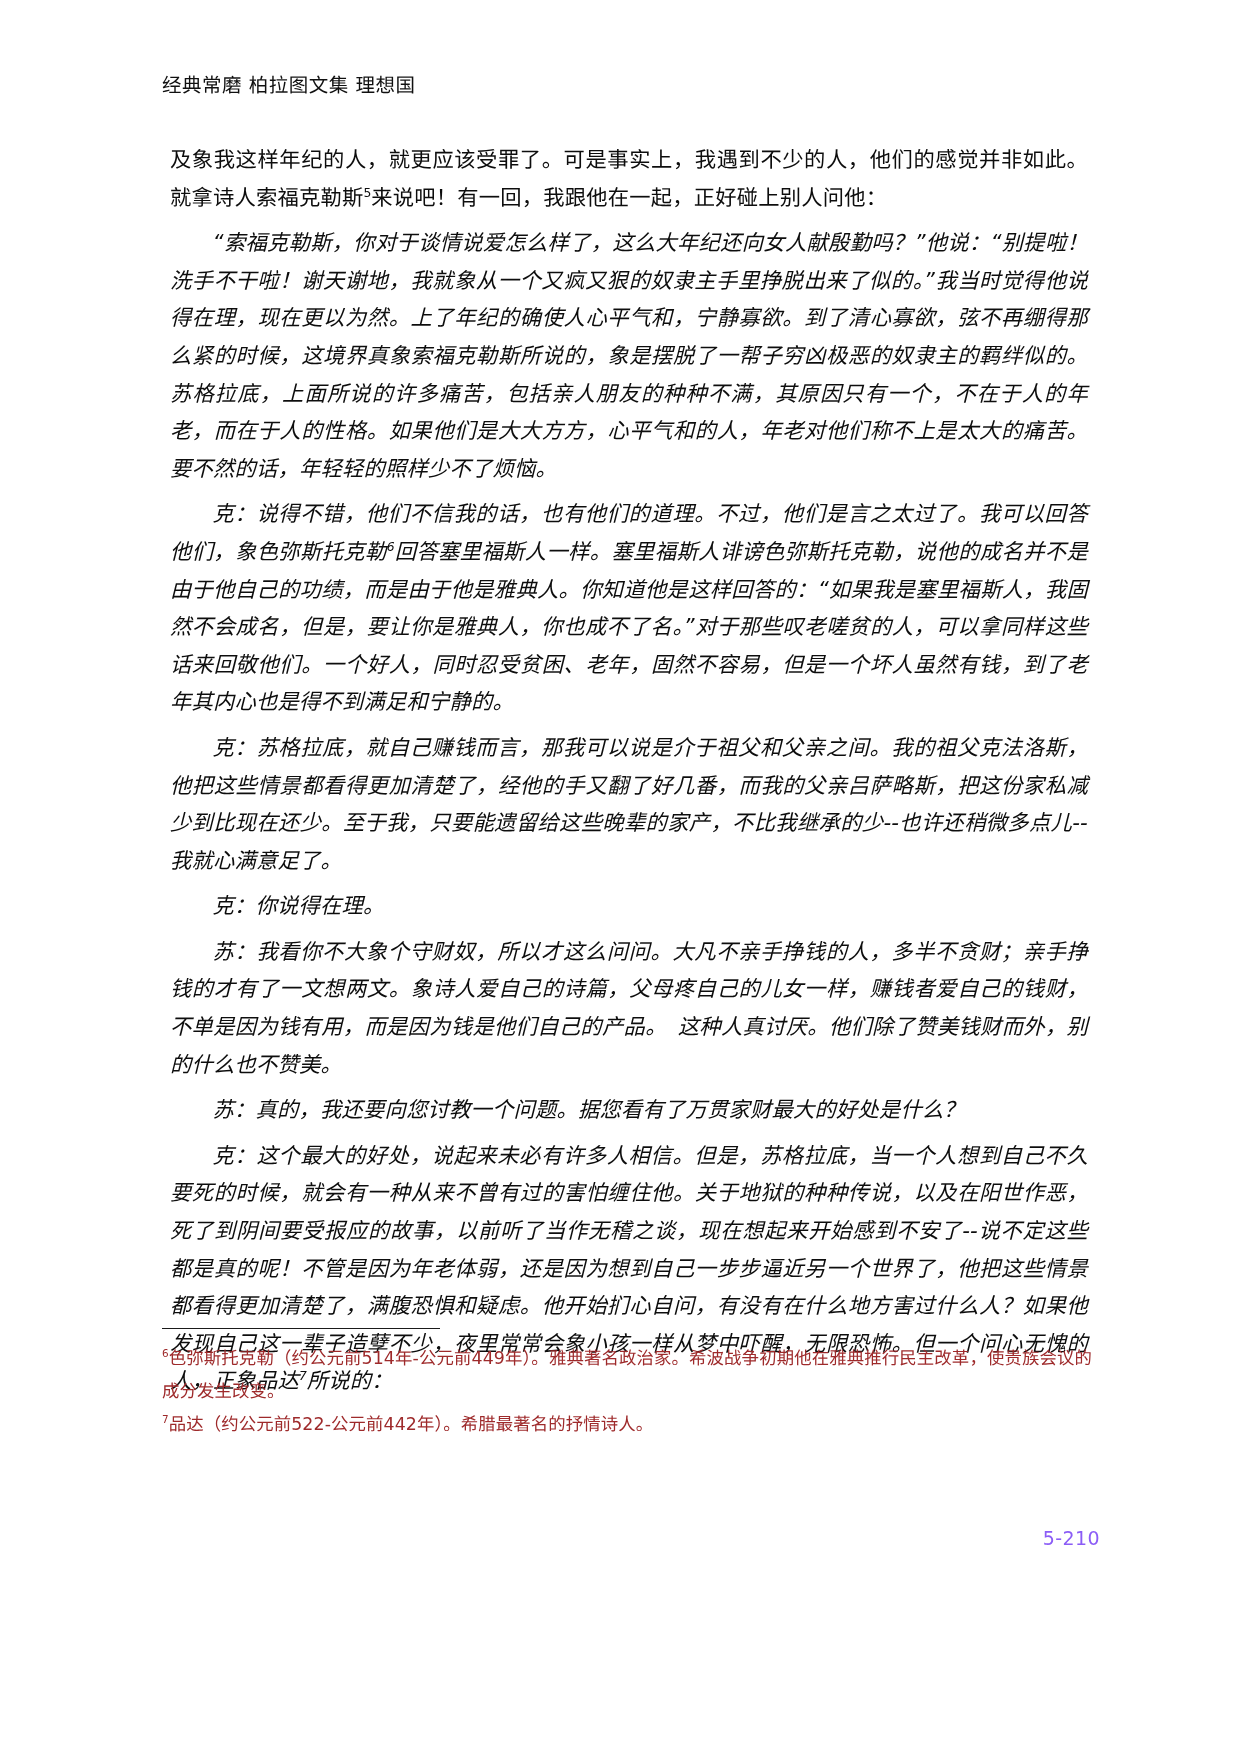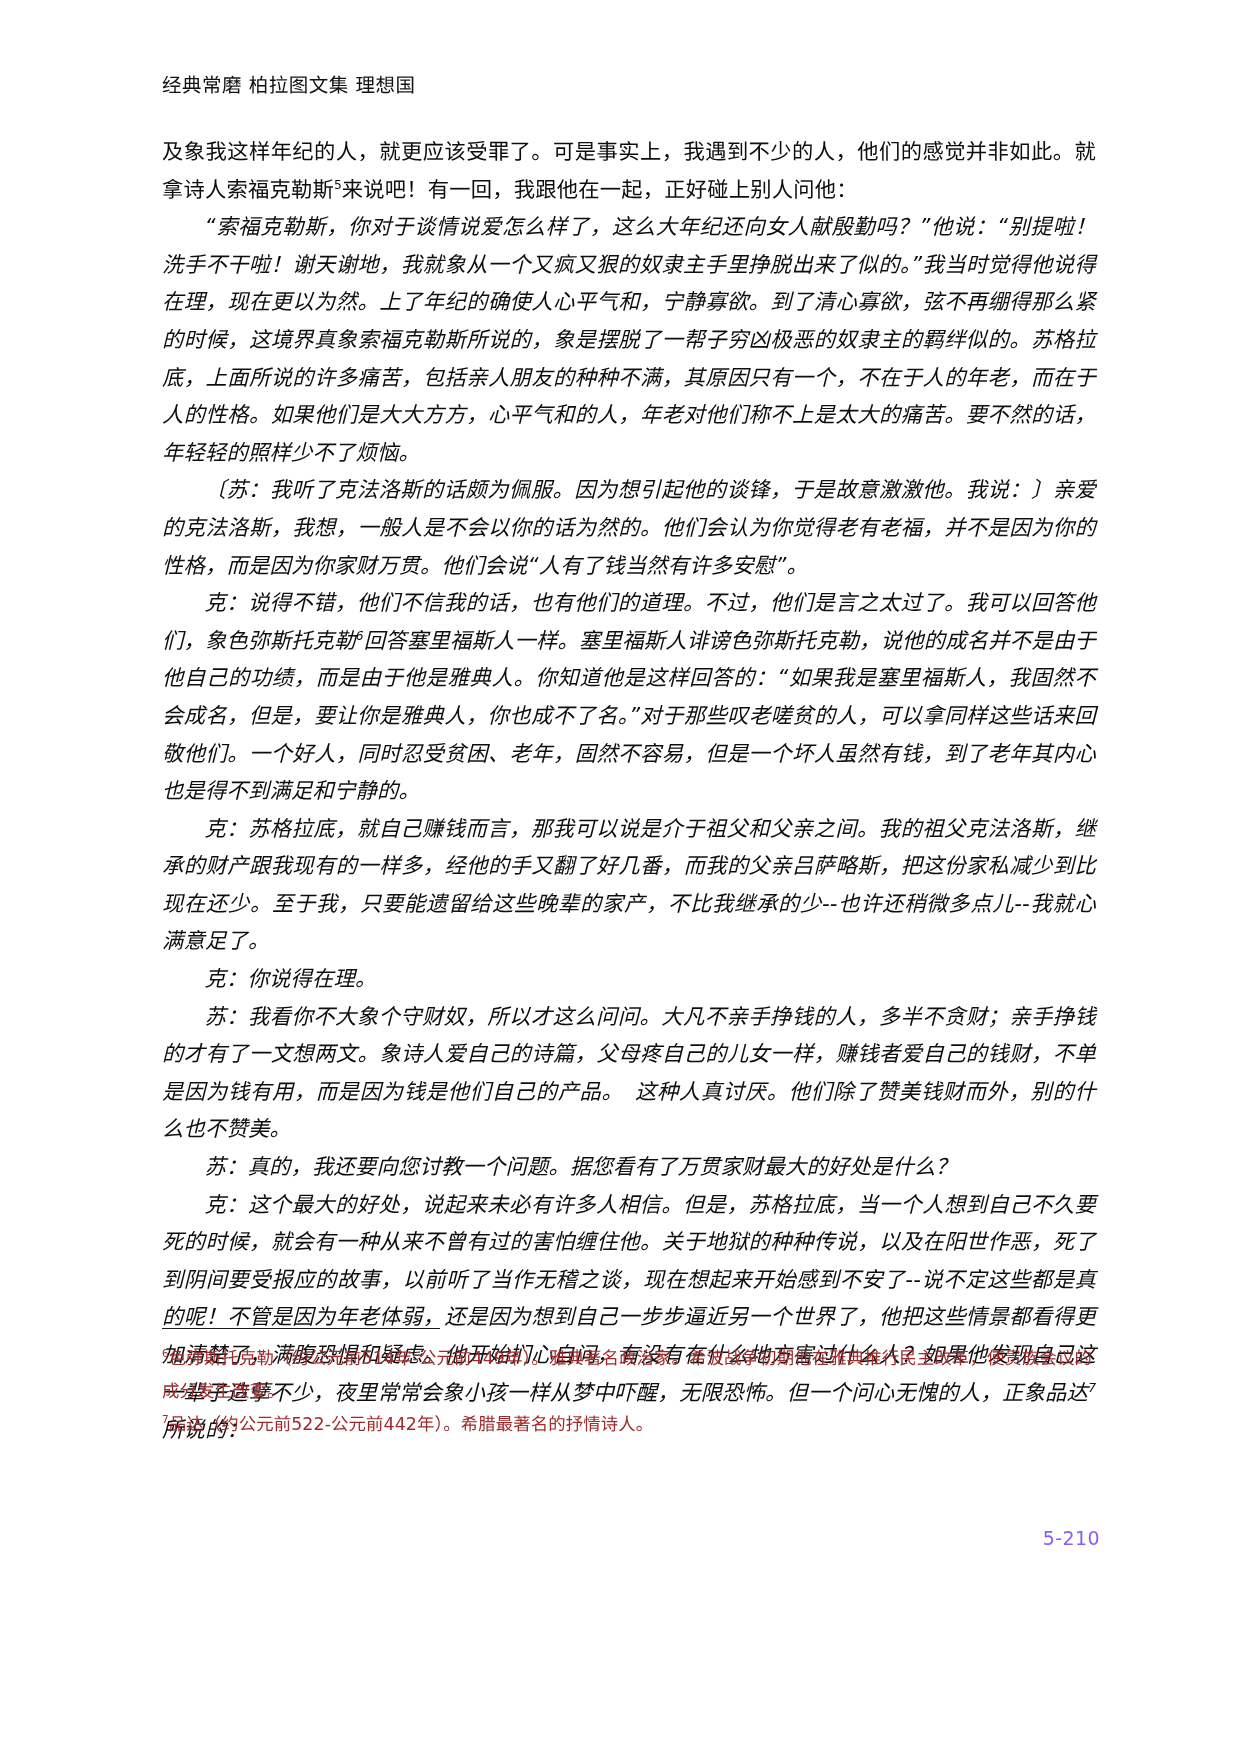--- a/index.html
+++ b/index.html
@@ -35,21 +35,21 @@
   }
 
   
   .body-block {
     position: absolute;
     left: 162px;
     top: 133px;
     width: 934px;
   }
   .para {
-    margin: 0;
+    margin: 8px;
     font-size: 21.3px;
     line-height: 37.6px;
     text-align: justify;
     text-justify: inter-ideograph;
     letter-spacing: 0.2px;
     color: #0d0d0d;
     text-indent: 0;
   }
   .para.indent {
     text-indent: 2em;
@@ -110,27 +110,24 @@
   <div class="running-header">经典常磨  柏拉图文集  理想国</div>
 
   <div class="body-block">
     <p class="para">
       <span>及象我这样年纪的人，就更应该受罪了。可是事实上，我遇到不少的人，他们的感觉并非如此。就拿诗人索福克勒斯</span><sup class="fn">5</sup><span>来说吧！有一回，我跟他在一起，正好碰上别人问他：</span>
     </p>
     <p class="para indent">
       <span>“索福克勒斯，你对于谈情说爱怎么样了，这么大年纪还向女人献殷勤吗？”他说：“别提啦！洗手不干啦！谢天谢地，我就象从一个又疯又狠的奴隶主手里挣脱出来了似的。”我当时觉得他说得在理，现在更以为然。上了年纪的确使人心平气和，宁静寡欲。到了清心寡欲，弦不再绷得那么紧的时候，这境界真象索福克勒斯所说的，象是摆脱了一帮子穷凶极恶的奴隶主的羁绊似的。苏格拉底，上面所说的许多痛苦，包括亲人朋友的种种不满，其原因只有一个，不在于人的年老，而在于人的性格。如果他们是大大方方，心平气和的人，年老对他们称不上是太大的痛苦。要不然的话，年轻轻的照样少不了烦恼。</span>
     </p>
     <p class="para indent">
-      <span>〔苏：我听了克法洛斯的话颇为佩服。因为想引起他的谈锋，于是故意激激他。我说：〕亲爱的克法洛斯，我想，一般人是不会以你的话为然的。他们会认为你觉得老有老福，并不是因为你的性格，而是因为你家财万贯。他们会说“人有了钱当然有许多安慰”。</span>
-    </p>
-    <p class="para indent">
       <span>克：说得不错，他们不信我的话，也有他们的道理。不过，他们是言之太过了。我可以回答他们，象色弥斯托克勒</span><sup class="fn">6</sup><span>回答塞里福斯人一样。塞里福斯人诽谤色弥斯托克勒，说他的成名并不是由于他自己的功绩，而是由于他是雅典人。你知道他是这样回答的：“如果我是塞里福斯人，我固然不会成名，但是，要让你是雅典人，你也成不了名。”对于那些叹老嗟贫的人，可以拿同样这些话来回敬他们。一个好人，同时忍受贫困、老年，固然不容易，但是一个坏人虽然有钱，到了老年其内心也是得不到满足和宁静的。</span>
     </p>
     <p class="para indent">
-      <span>克：苏格拉底，就自己赚钱而言，那我可以说是介于祖父和父亲之间。我的祖父克法洛斯，继承的财产跟我现有的一样多，经他的手又翻了好几番，而我的父亲吕萨略斯，把这份家私减少到比现在还少。至于我，只要能遗留给这些晚辈的家产，不比我继承的少--也许还稍微多点儿--我就心满意足了。</span>
+      <span>克：苏格拉底，就自己赚钱而言，那我可以说是介于祖父和父亲之间。我的祖父克法洛斯，他把这些情景都看得更加清楚了，经他的手又翻了好几番，而我的父亲吕萨略斯，把这份家私减少到比现在还少。至于我，只要能遗留给这些晚辈的家产，不比我继承的少--也许还稍微多点儿--我就心满意足了。</span>
     </p>
     <p class="para indent">
       <span>克：你说得在理。</span>
     </p>
     <p class="para indent">
       <span>苏：我看你不大象个守财奴，所以才这么问问。大凡不亲手挣钱的人，多半不贪财；亲手挣钱的才有了一文想两文。象诗人爱自己的诗篇，父母疼自己的儿女一样，赚钱者爱自己的钱财，不单是因为钱有用，而是因为钱是他们自己的产品。　这种人真讨厌。他们除了赞美钱财而外，别的什么也不赞美。</span>
     </p>
     <p class="para indent">
       <span>苏：真的，我还要向您讨教一个问题。据您看有了万贯家财最大的好处是什么？</span>
     </p>

